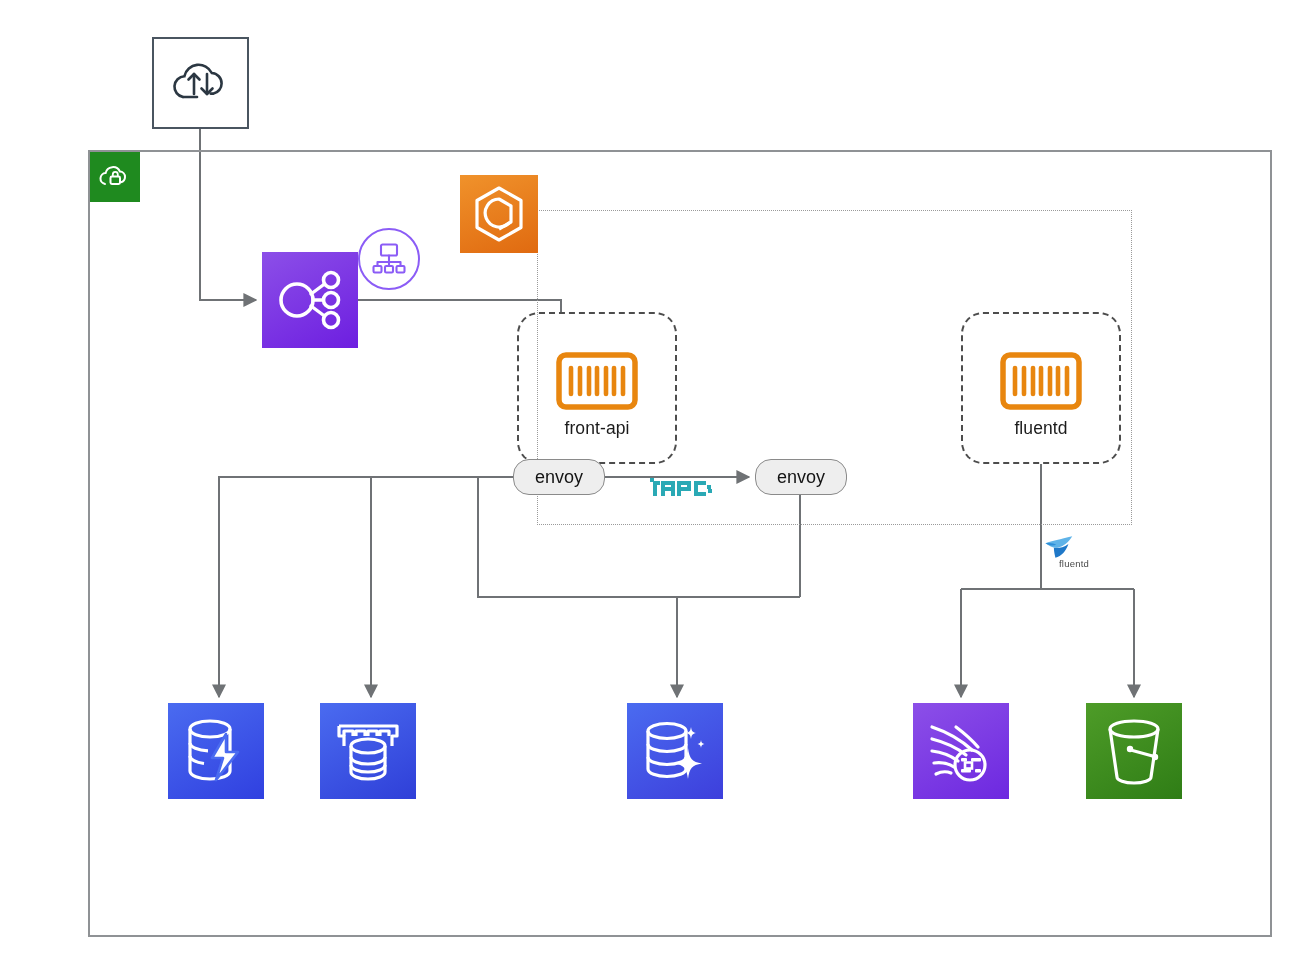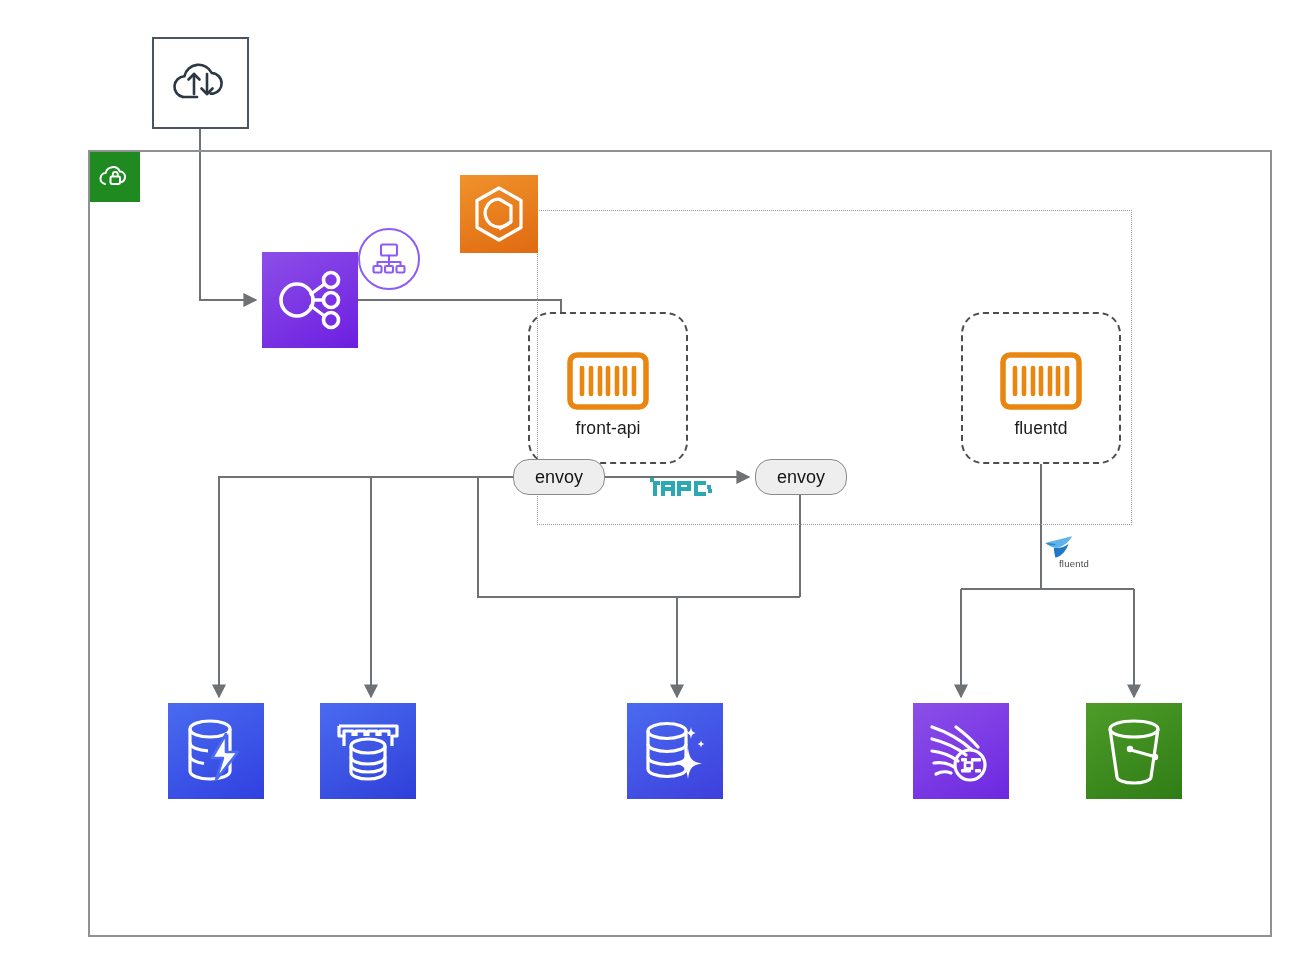--- a/index.html
+++ b/index.html
@@ -44,21 +44,21 @@
     left:358px;top:228px;width:58px;height:58px;border-radius:50%;
     background:#ffffff;border:2.4px solid #8b5cf6;
     display:flex;align-items:center;justify-content:center;
   }
 
   
   .task{
     width:160px;height:152px;border:2px dashed #4d4d4d;border-radius:22px;
     background:transparent;box-sizing:border-box;
   }
-  .task.t-front{left:528px;top:312px;}
+  .task.t-front{left:517px;top:312px;}
   .task.t-scoring{left:753px;top:312px;}
   .task.t-fluentd{left:961px;top:312px;}
   .task-icon{position:absolute;left:50%;top:38px;transform:translateX(-50%);}
   .task-label{
     position:absolute;left:0;right:0;top:104px;text-align:center;
     font-size:17.5px;color:#1b1b1b;letter-spacing:.1px;
   }
 
   
   .envoy{

